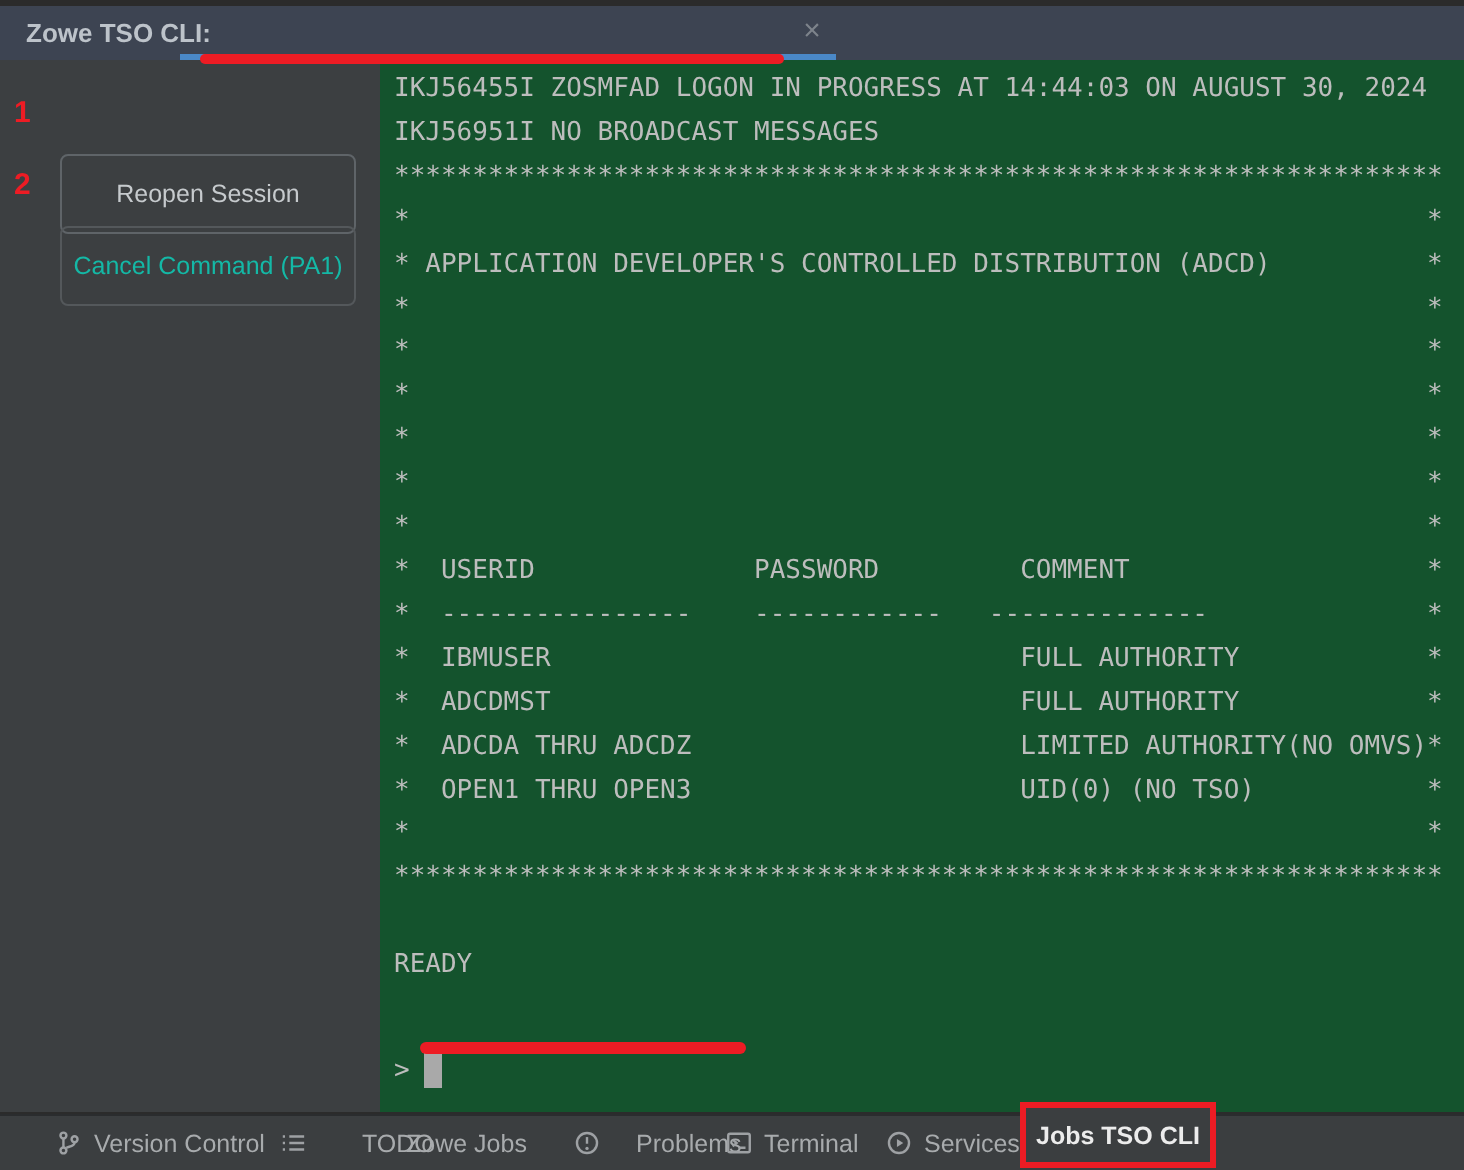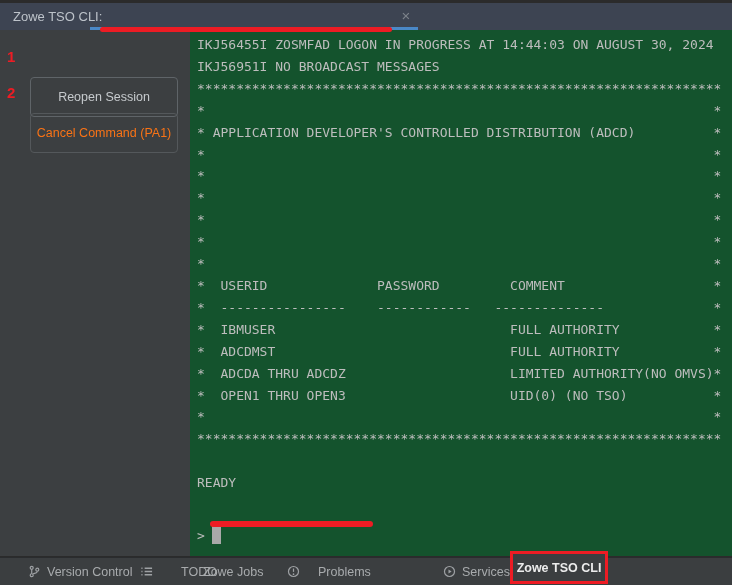--- a/index.html
+++ b/index.html
@@ -3,32 +3,32 @@
 <meta charset="utf-8">
 <style>
   * { box-sizing: border-box; margin: 0; padding: 0; }
   html,body { width: 732px; height: 585px; }
   body { font-family: "Liberation Sans", sans-serif; background: #2b2b2b; }
   .app { position: relative; width: 732px; height: 585px; background: #2b2b2b; overflow: hidden; }
 
   
   .top-strip { position: absolute; top: 0; left: 0; width: 732px; height: 3px; background: #2b2b2b; }
   .header { position: absolute; top: 3px; left: 0; width: 732px; height: 27px; background: #3d4452; }
-  .tool-label { position: absolute; left: 13px; top: 6px; font-size: 13px; color: #bdc3ca; white-space: nowrap; }
+  .tool-label { position: absolute; left: 13px; top: 6px; font-size: 13px; color: #bdc3ca; white-space: nowrap; font-weight: bold; }
   .tab { position: absolute; left: 90px; top: 0; width: 328px; height: 27px; cursor: default; }
   .tab-title { position: absolute; left: 17px; top: 6px; font-size: 13px; color: #c7cdd6; white-space: nowrap; }
   .tab-close { position: absolute; right: 4px; top: 4px; font-size: 15px; color: #7d838b; line-height: 18px; width: 16px; text-align: center; }
   .tab-indicator { position: absolute; left: 0; bottom: 0; width: 328px; height: 3px; background: #4a88c7; }
 
   
   .sidebar { position: absolute; left: 0; top: 30px; width: 190px; height: 526px; background: #3c3f41; }
   .side-btn { position: absolute; left: 30px; width: 148px; height: 40px; background: transparent;
               border: 1px solid #5f6468; border-radius: 4px; color: #c6cacd; font-size: 12.5px;
               font-family: "Liberation Sans", sans-serif; text-align: center; line-height: 22px; cursor: pointer; }
-  .side-btn.disabled { color: #f97316; border-color: #54585b; }
+  .side-btn.disabled { color: #14b8a6; border-color: #54585b; }
   .btn-reopen { top: 47px; }
   .btn-cancel { top: 83px; }
 
   
   .terminal { position: absolute; left: 190px; top: 30px; width: 542px; height: 526px; background: #14532d; }
   .console { position: absolute; left: 7px; top: 4px; font-family: "DejaVu Sans Mono", monospace;
              font-size: 13px; line-height: 21.9px; color: #bdbdbd; white-space: pre; }
   .prompt-row { position: absolute; left: 7px; top: 494px; height: 22px; display: flex; align-items: center; }
   .prompt-symbol { font-family: "DejaVu Sans Mono", monospace; font-size: 13px; color: #bdbdbd; }
   .cursor { display: inline-block; width: 9px; height: 18px; background: #a9a9a9; margin-left: 7px; }
@@ -127,31 +127,40 @@
     <div class="sb-item sb-problems">
       <span class="sb-icon">
         <svg width="13" height="13" viewBox="0 0 14 14" fill="none" stroke="currentColor" stroke-width="1.3">
           <circle cx="7" cy="7" r="5.4"></circle>
             <path d="M7 3.8 V7.4"></path>
             <circle cx="7" cy="9.9" r="0.9" fill="currentColor" stroke="none"></circle>
         </svg>
       </span>
       <span>Problems</span>
     </div>
+    <div class="sb-item sb-terminal">
+      <span class="sb-icon">
+        <svg width="13" height="13" viewBox="0 0 14 14" fill="none" stroke="currentColor" stroke-width="1.3">
+          <rect x="1.2" y="2" width="11.6" height="10" rx="1"></rect>
+            <path d="M3.6 5.2 l2.1 1.8 -2.1 1.8 M7.3 9.6 h3.2"></path>
+        </svg>
+      </span>
+      <span>Terminal</span>
+    </div>
     <div class="sb-item sb-services">
       <span class="sb-icon">
         <svg width="13" height="13" viewBox="0 0 14 14" fill="none" stroke="currentColor" stroke-width="1.3">
           <circle cx="7" cy="7" r="5.4"></circle>
             <path d="M5.9 4.8 L9.3 7 L5.9 9.2 Z" fill="currentColor" stroke="none"></path>
         </svg>
       </span>
       <span>Services</span>
     </div>
     <div class="sb-active-box">
-      <span>Zowe TSO CLI</span>
+      <span>Jobs TSO CLI</span>
     </div>
   </div>
 
   <div class="ann-tab-line"></div>
   <span class="ann-num ann-num-1">1</span>
   <span class="ann-num ann-num-2">2</span>
   <div class="ann-prompt-line"></div>
 
 </div>
 

